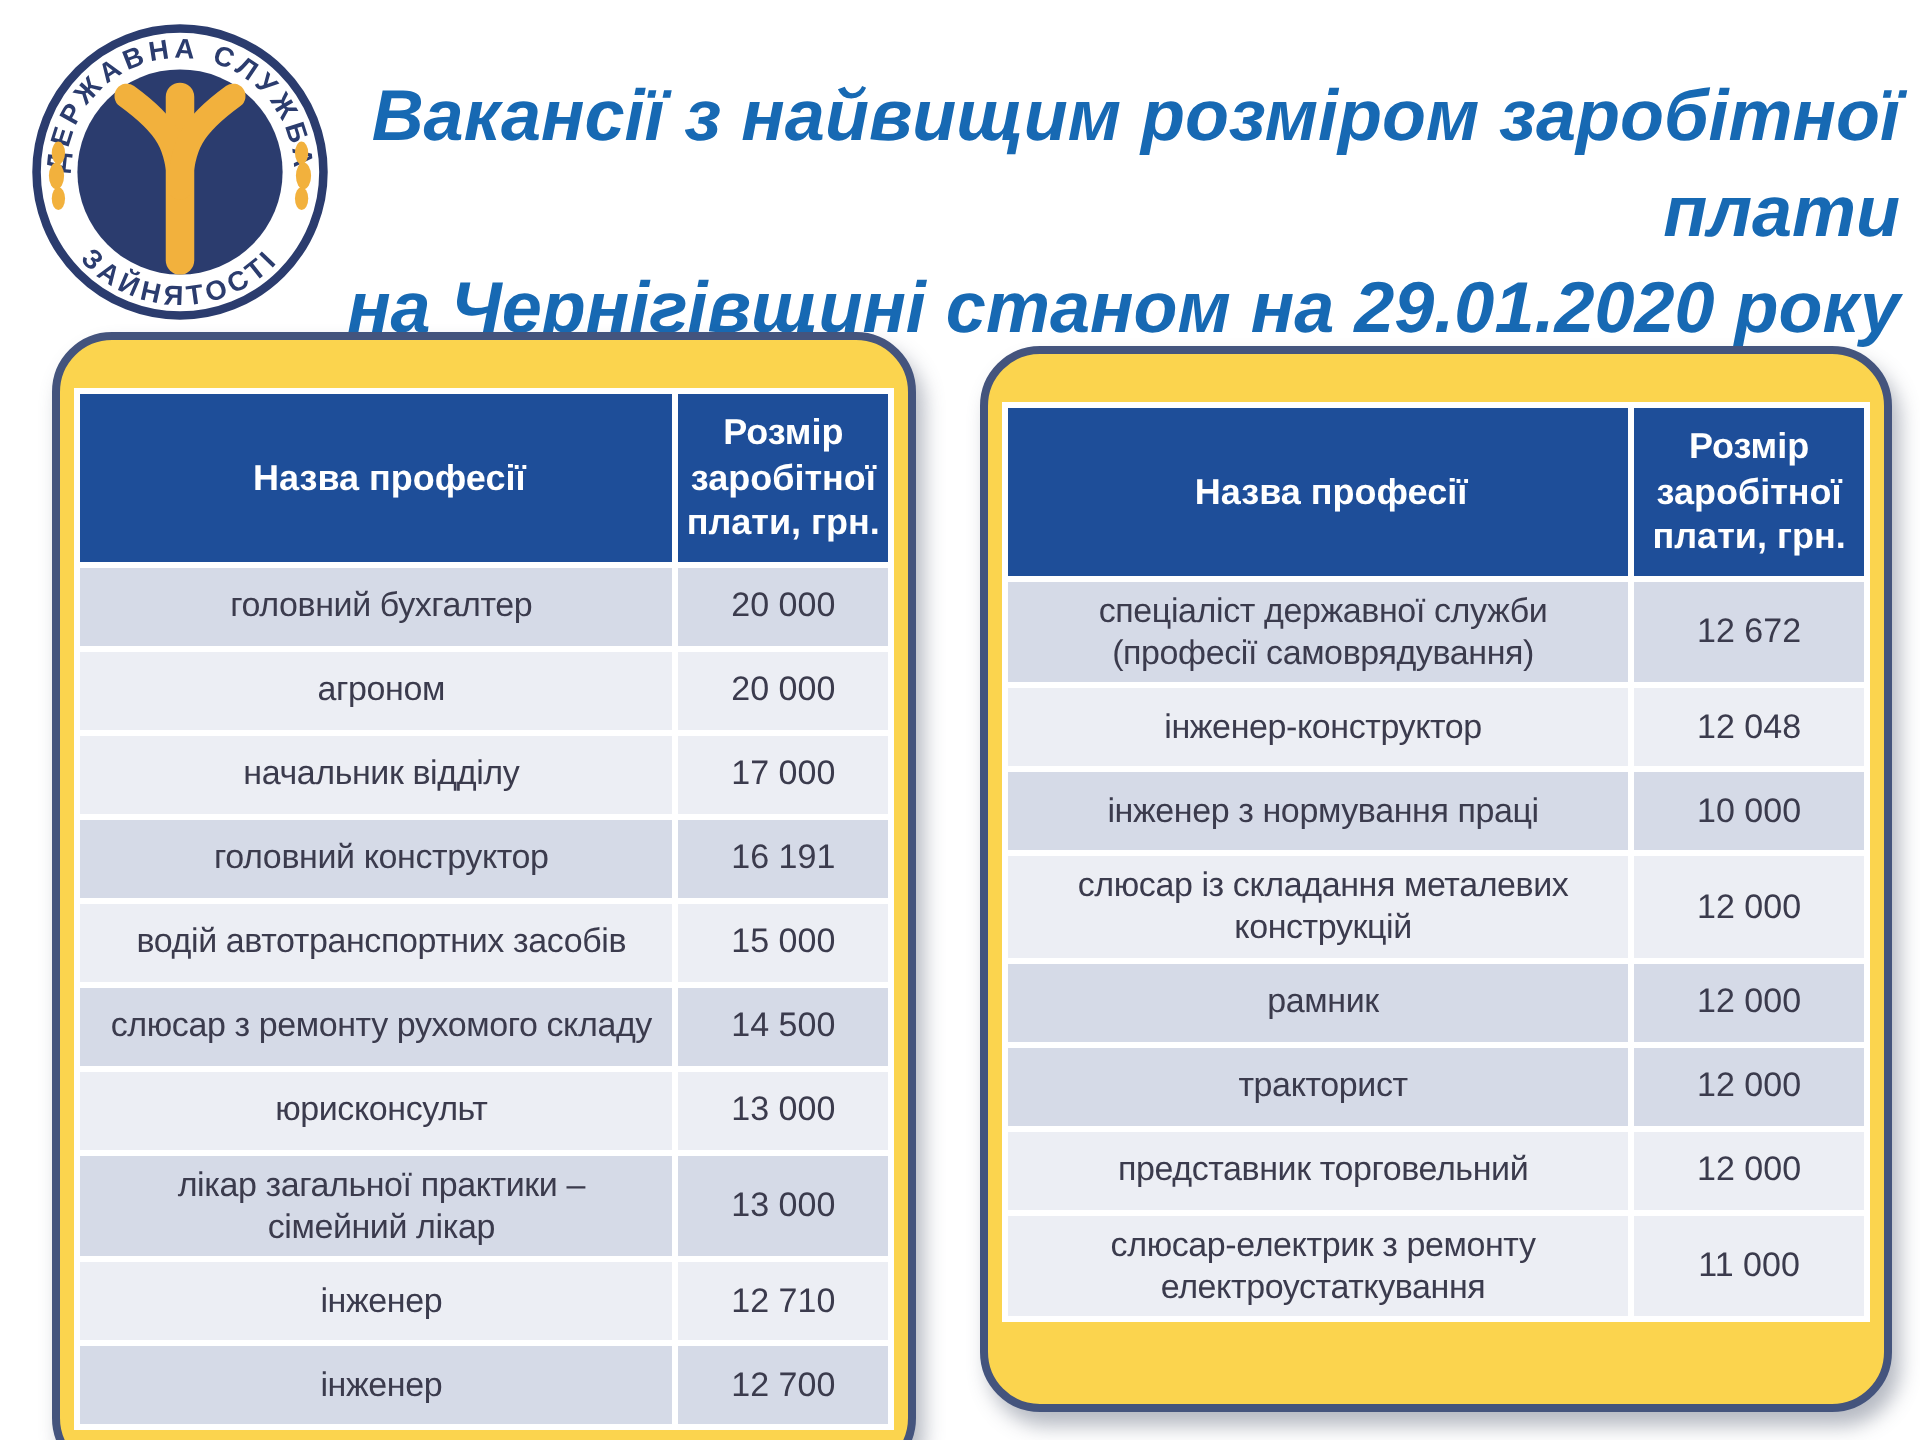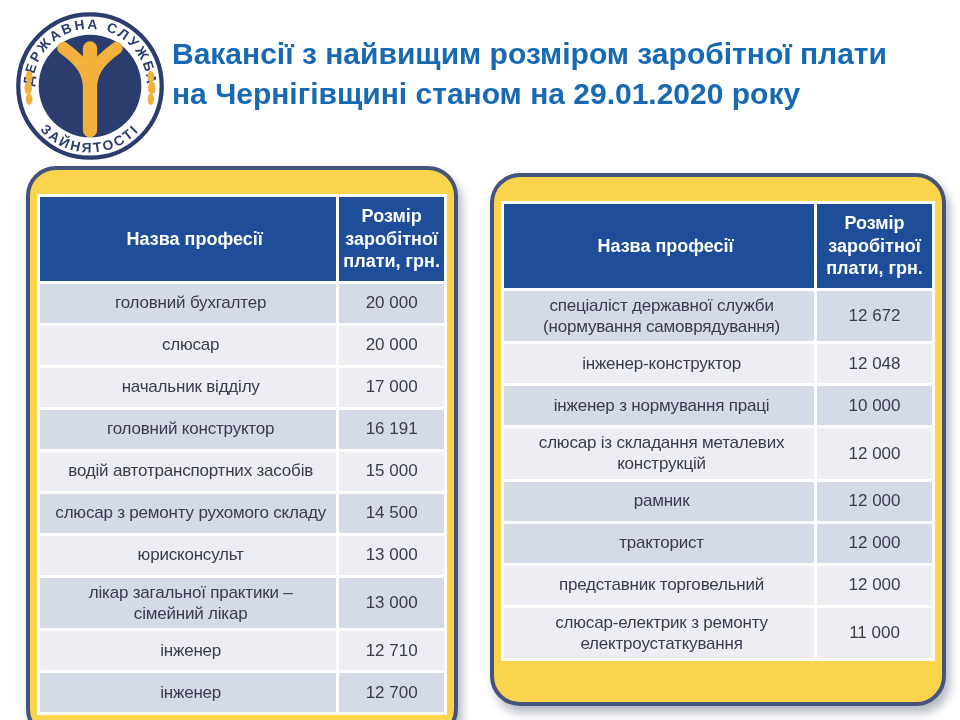--- a/index.html
+++ b/index.html
@@ -12,22 +12,22 @@
   .logo { position:absolute; left:14px; top:10px; width:152px; height:152px; }
   .logo .ring    { fill:#ffffff; stroke:var(--logo-navy,#2B3C6E); stroke-width:4.5; }
   .logo .inner   { fill:var(--logo-navy,#2B3C6E); }
   .logo .gold    { fill:var(--logo-gold,#F2B13D); }
   .logo .goldln  { fill:none; stroke:var(--logo-gold,#F2B13D); stroke-width:13; stroke-linecap:round; }
   .logo text     { font-family:"Liberation Sans",sans-serif; font-weight:bold; font-size:14.5px;
                    letter-spacing:2.5px; fill:var(--logo-navy,#2B3C6E); }
 
   .title {
     position:absolute; left:172px; top:34px; width:778px;
-    text-align:left; color:var(--title-blue,#1769B3);
-    font-size:30px; font-weight:bold; line-height:1.33;
+    text-align:right; color:var(--title-blue,#1769B3);
+    font-size:36px; font-weight:bold; line-height:1.33;font-style:italic;
   }
 
   
   .panel {
     position:absolute; box-sizing:border-box;
     background:var(--panel-yellow,#FBD44E);
     border:4px solid var(--panel-border,#44547D);
     border-radius:30px;
     padding:24px 7px 20px 7px;
     box-shadow:4px 7px 10px rgba(90,100,120,0.45);
@@ -104,21 +104,21 @@
           <th class="prof">Назва професії</th>
           <th class="sal">Розмір заробітної плати, грн.</th>
         </tr>
       </thead>
       <tbody>
           <tr class="dark">
             <td class="prof">головний бухгалтер</td>
             <td class="sal">20 000</td>
           </tr>
           <tr class="light">
-            <td class="prof">слюсар</td>
+            <td class="prof">агроном</td>
             <td class="sal">20 000</td>
           </tr>
           <tr class="light">
             <td class="prof">начальник відділу</td>
             <td class="sal">17 000</td>
           </tr>
           <tr class="dark">
             <td class="prof">головний конструктор</td>
             <td class="sal">16 191</td>
           </tr>
@@ -155,21 +155,21 @@
     <table class="salary">
       <thead>
         <tr>
           <th class="prof">Назва професії</th>
           <th class="sal">Розмір заробітної плати, грн.</th>
         </tr>
       </thead>
       <tbody>
           <tr class="dark">
             <td class="prof">спеціаліст державної служби
-(нормування самоврядування)</td>
+(професії самоврядування)</td>
             <td class="sal">12 672</td>
           </tr>
           <tr class="light">
             <td class="prof">інженер-конструктор</td>
             <td class="sal">12 048</td>
           </tr>
           <tr class="dark">
             <td class="prof">інженер з нормування праці</td>
             <td class="sal">10 000</td>
           </tr>

